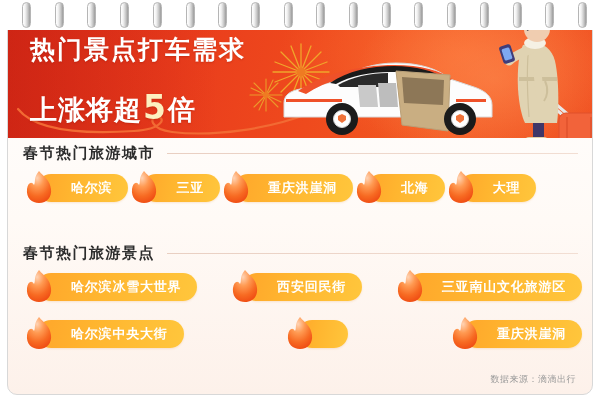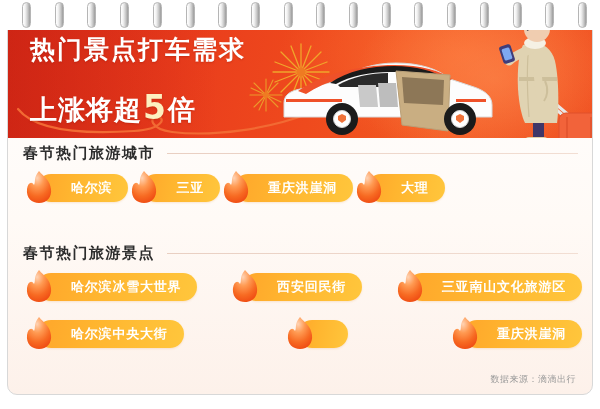--- a/index.html
+++ b/index.html
@@ -366,20 +366,28 @@
             </svg>
           </span>
           <span>重庆洪崖洞</span>
         </div>
         <div class="pill">
           <span class="flame">
             <svg width="30" height="36" viewBox="0 0 30 36">
               <path d="M15 2 C 9 9, 12 13, 10 16 C 8 12, 4 13, 3 20 C 2 29, 8 34, 15 34 C 23 34, 28 28, 27 20 C 26 11, 20 8, 15 2 Z" fill="url(#fg1)"></path>
             </svg>
           </span>
+          <span>北海</span>
+        </div>
+        <div class="pill">
+          <span class="flame">
+            <svg width="30" height="36" viewBox="0 0 30 36">
+              <path d="M15 2 C 9 9, 12 13, 10 16 C 8 12, 4 13, 3 20 C 2 29, 8 34, 15 34 C 23 34, 28 28, 27 20 C 26 11, 20 8, 15 2 Z" fill="url(#fg1)"></path>
+            </svg>
+          </span>
           <span>大理</span>
         </div>
       </div>
     </div>
 
     <div class="section sec-spots">
       <div class="sec-head">
         <div class="sec-title">春节热门旅游景点</div>
         <div class="sec-rule"></div>
       </div>

